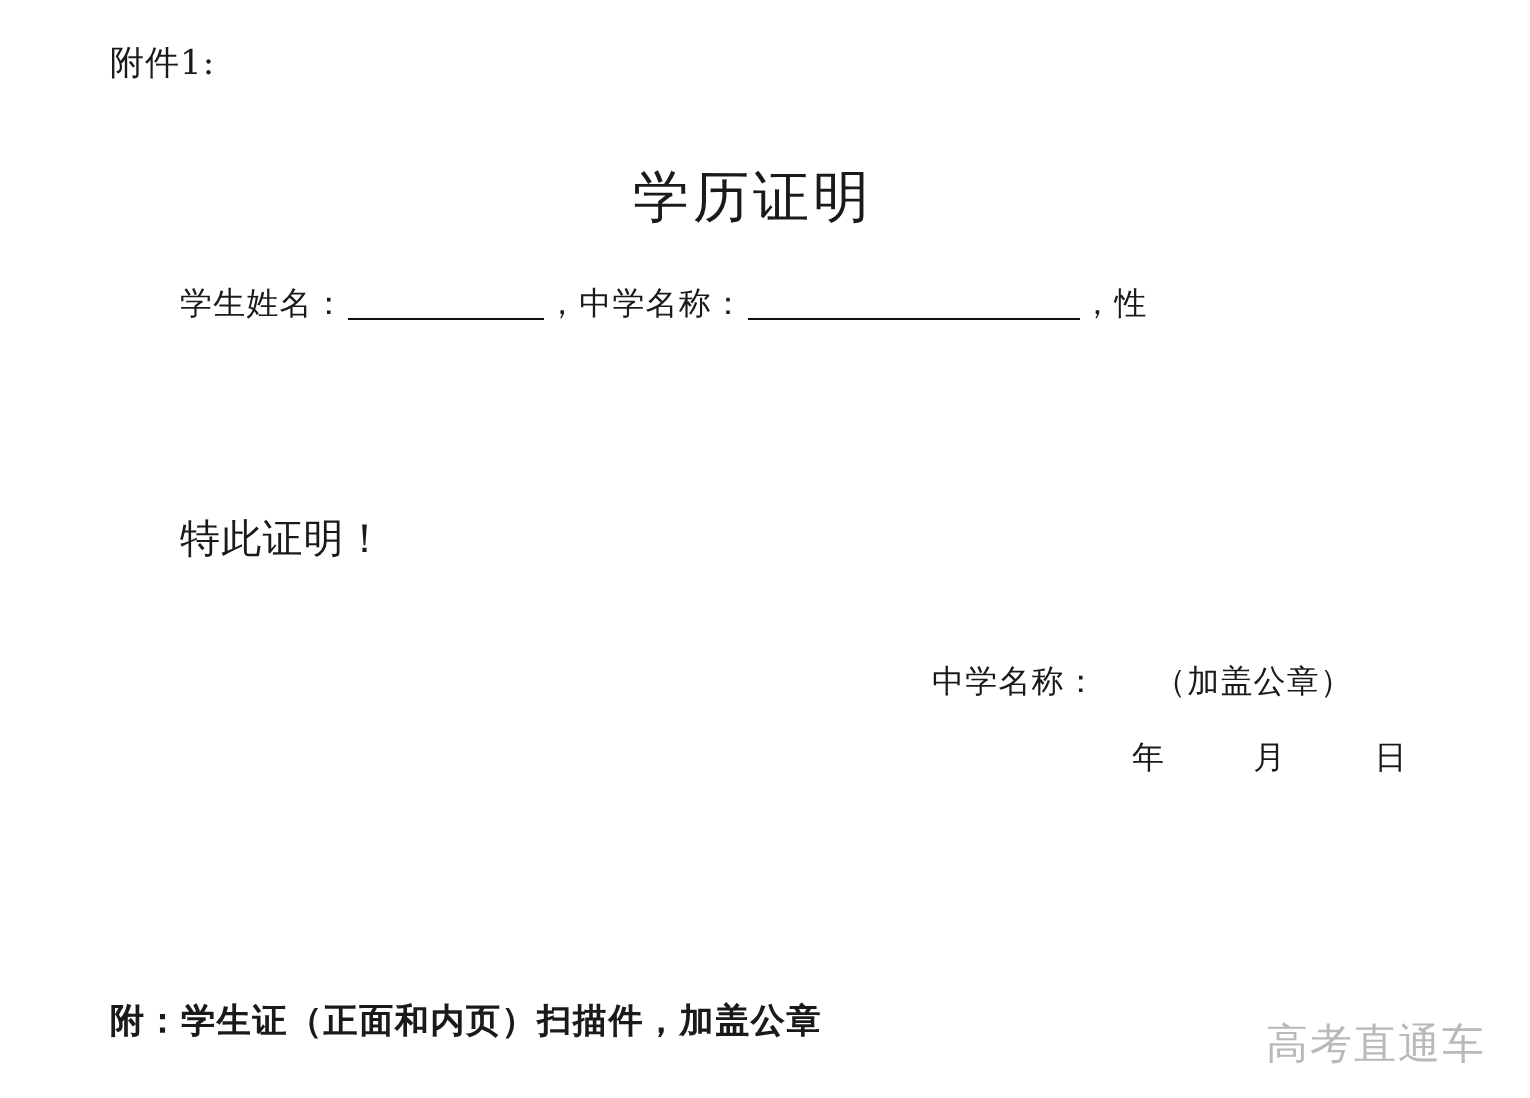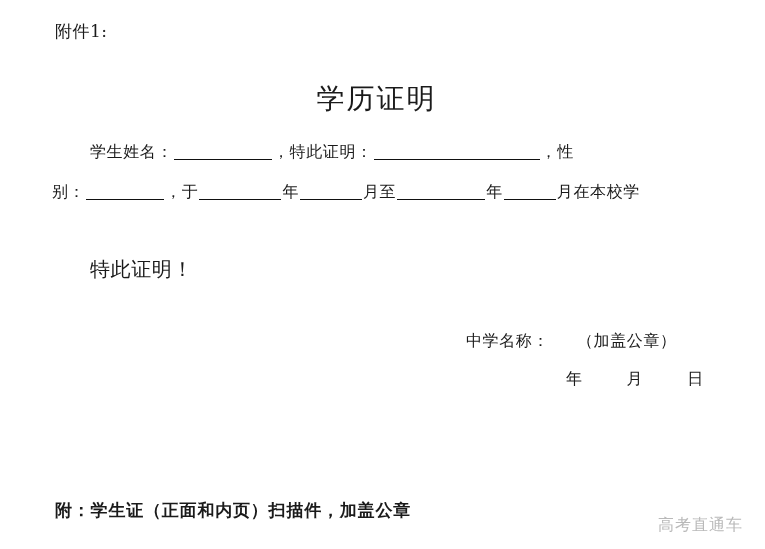--- a/index.html
+++ b/index.html
@@ -117,46 +117,43 @@
     letter-spacing: 0.8px;
     white-space: nowrap;
     margin-top: 22px;
   }
 
   
   .watermark {
     position: absolute;
     right: 22px;
     bottom: 13px;
-    font-size: 16px;
+    font-size: 21px;
     color: #b9b9b9;
     letter-spacing: 1px;
     font-family: "DejaVu Sans", "Liberation Sans", sans-serif;
     user-select: none;
     white-space: nowrap;
   }
 </style>
 </head>
 <body>
 
 <div class="page">
 
   <div class="attach-header">附件1:</div>
 
   <div class="doc-title">学历证明</div>
 
   <div class="body-block">
 
     <div class="body-line indent">
-      <span>学生姓名：</span><span class="blank w-name"></span><span>，特此证明：</span><span class="blank w-id"></span><span>，性</span>
+      <span>学生姓名：</span><span class="blank w-name"></span><span>，中学名称：</span><span class="blank w-id"></span><span>，性</span>
     </div>
 
-    <div class="body-line">
-      <span>别：</span><span class="blank w-gender"></span><span>，于</span><span class="blank w-year1"></span><span>年</span><span class="blank w-month1"></span><span>月至</span><span class="blank w-year2"></span><span>年</span><span class="blank w-month2"></span><span>月在本校学</span>
-    </div>
 
 
   </div>
 
   <div class="certify-line">特此证明！</div>
 
   <div class="sign-block">
     <div class="sign-line school">
       <span>中学名称：</span><span class="seal-note">（加盖公章）</span>
     </div>

